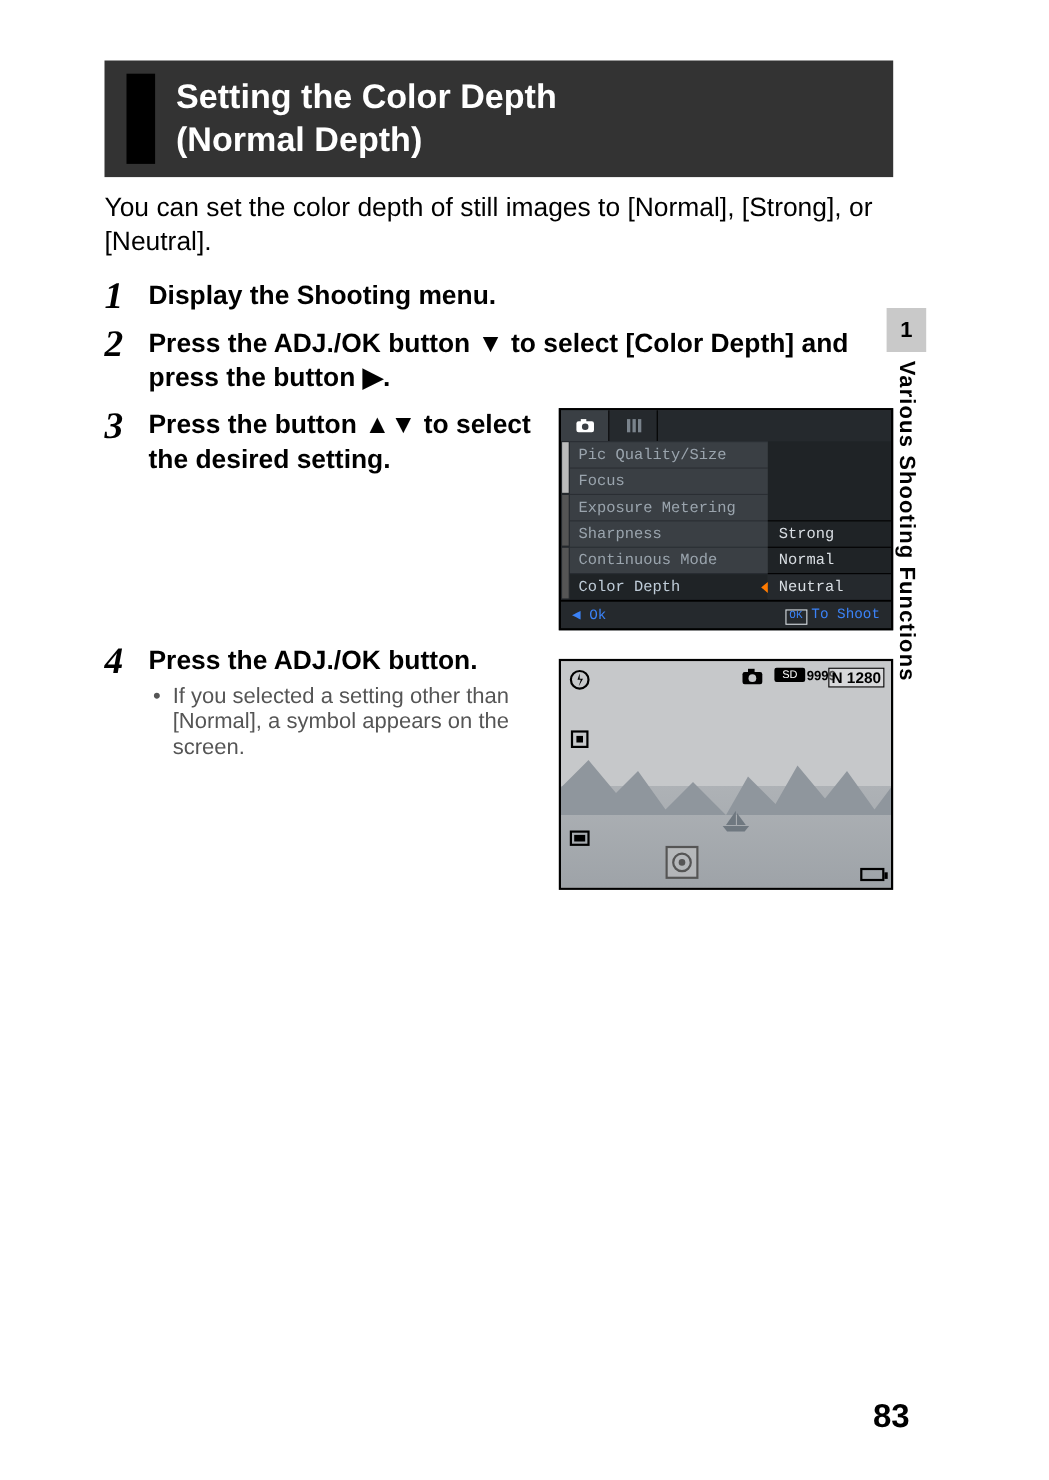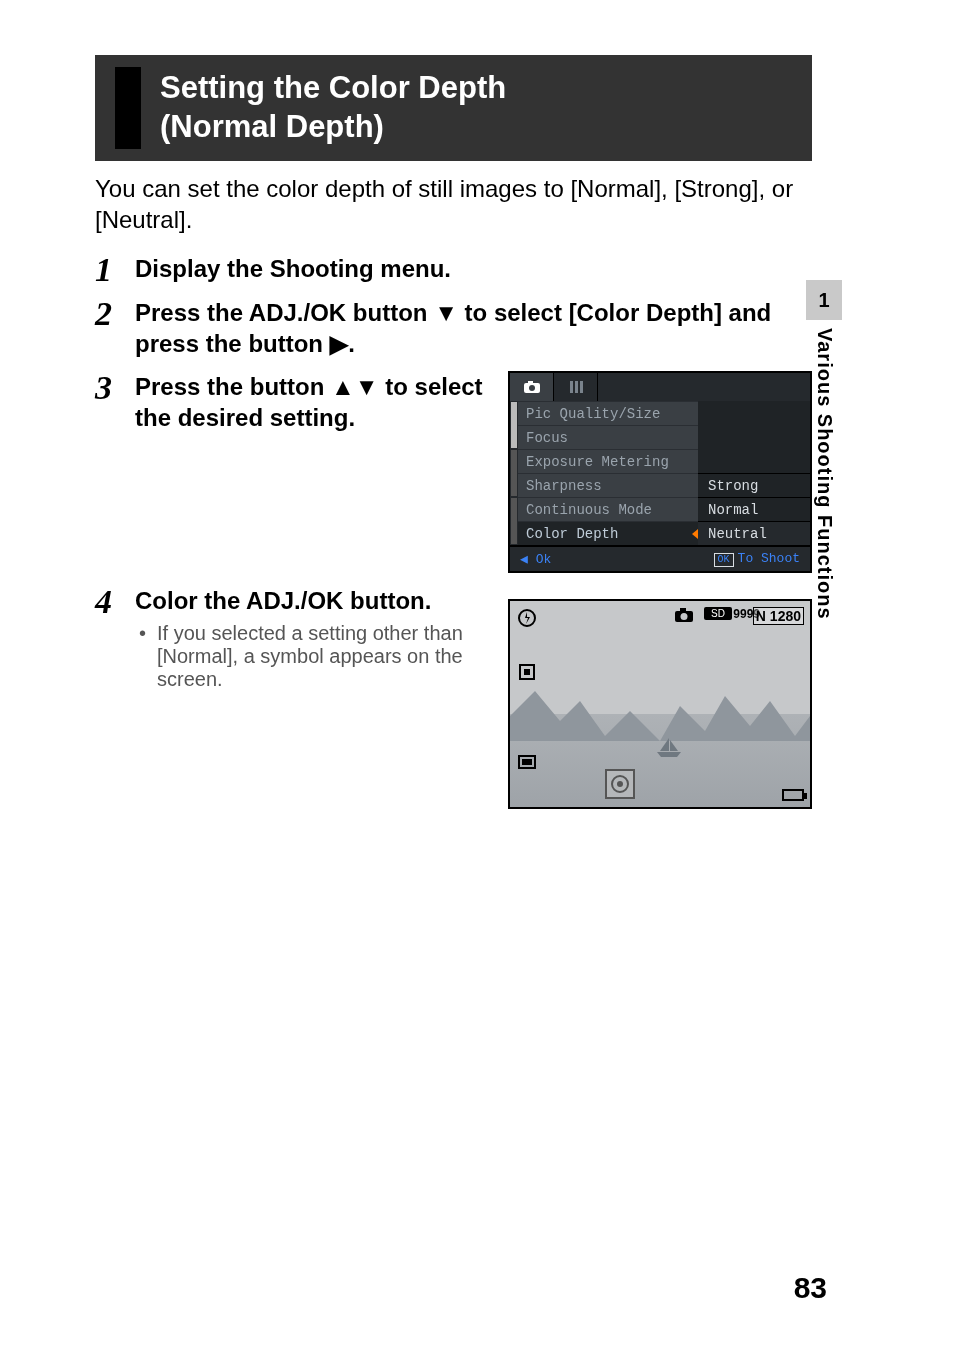--- a/index.html
+++ b/index.html
@@ -142,21 +142,21 @@
         <span><span class="ok-chip">OK</span><span>To Shoot</span></span>
       </div>
     </div>
   </div>
 
   <div class="row">
     <div class="left-col">
       <div class="step">
         <div class="step-num">4</div>
         <div class="step-body">
-          <div class="step-title">Color the ADJ./OK button.</div>
+          <div class="step-title">Press the ADJ./OK button.</div>
           <div class="step-bullet">If you selected a setting other than [Normal], a symbol appears on the screen.</div>
         </div>
       </div>
     </div>
 
     <div class="live-shot">
       <span class="camera-icon">
         <svg width="20" height="16" viewBox="0 0 20 16">
             <rect x="1" y="4" width="18" height="11" rx="2" fill="#000"></rect>
             <rect x="6" y="1" width="6" height="4" fill="#000"></rect>

